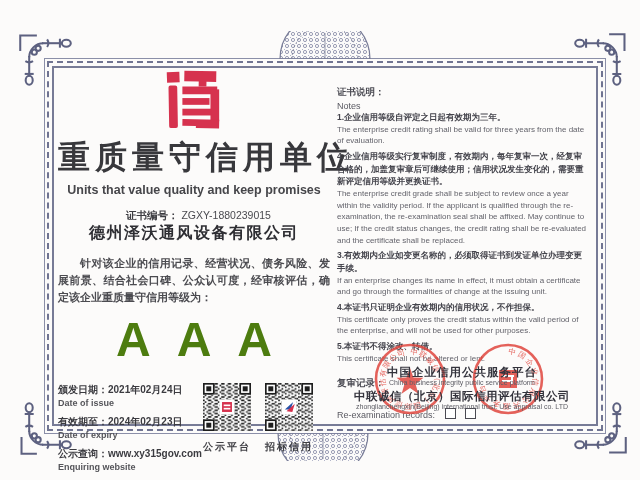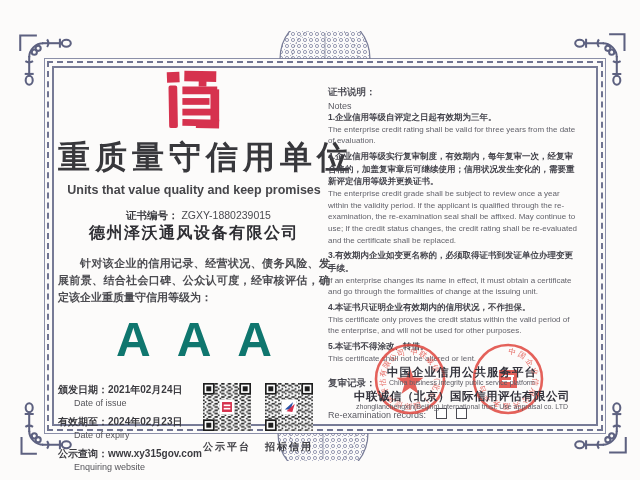--- a/index.html
+++ b/index.html
@@ -21,30 +21,30 @@
 
   
   .left-col{position:absolute;left:58px;top:70px;width:272px;text-align:center;}
   .logo{display:block;margin:0 auto 6px auto;}
   .title{font-size:32px;font-weight:bold;letter-spacing:5px;color:#38383c;white-space:nowrap;}
   .subtitle{font-size:12.5px;font-weight:bold;color:#46464a;margin-top:3px;}
   .certno{margin-top:12px;font-size:10.5px;color:#4a4a50;}
   .certno .lbl{font-weight:bold;color:#3d3d42;margin-left:9px;}
   .company{font-size:16px;font-weight:bold;letter-spacing:1.5px;color:#2e2e33;}
   .statement{margin-top:11px;font-size:11px;font-weight:600;color:#4b4b50;line-height:1.55;text-align:justify;text-indent:2em;}
-  .grade{margin-top:8px;font-size:48px;font-weight:bold;color:#0f766e;letter-spacing:26px;padding-left:26px;line-height:1.1;}
+  .grade{margin-top:8px;font-size:48px;font-weight:bold;color:#4d7c0f;letter-spacing:26px;padding-left:26px;line-height:1.1;}
   .bottom-block{margin-top:16px;display:flex;text-align:left;}
   .dates{width:134px;flex:none;}
   .d-zh{font-size:10px;font-weight:bold;color:#3b3b40;white-space:nowrap;}
-  .d-en{font-size:9px;color:#55555a;margin:1px 0 7px 16px;}
+  .d-en{font-size:9px;color:#55555a;margin:1px 0 7px 0;font-weight:bold;}
   .qr-box{width:54px;flex:none;margin-left:8px;text-align:center;}
   .qr-label{margin-top:5px;font-size:10px;letter-spacing:2px;font-weight:600;color:#3f3f44;white-space:nowrap;}
 
   
-  .right-col{position:absolute;left:328px;top:86px;width:251px;}
+  .right-col{position:absolute;left:337px;top:86px;width:251px;}
   .n-h-zh{font-size:9.5px;font-weight:bold;color:#4a4a52;margin-bottom:2px;}
   .n-h-en{font-size:9px;color:#5a5a62;}
   .note-zh{font-size:8.5px;font-weight:600;color:#44444c;line-height:1.5;}
   .note-en{font-size:8px;color:#63636b;line-height:1.45;margin-bottom:3px;}
   .review{margin-top:13px;}
   .review .zh{font-size:9.5px;font-weight:bold;color:#4a4a52;}
   .review .en{font-size:9px;color:#5a5a62;margin-top:18px;}
   .chk{display:inline-block;width:9px;height:9px;border:1.2px solid #4a4a52;margin-left:7px;vertical-align:-1px;background:#fff;}
 
   

